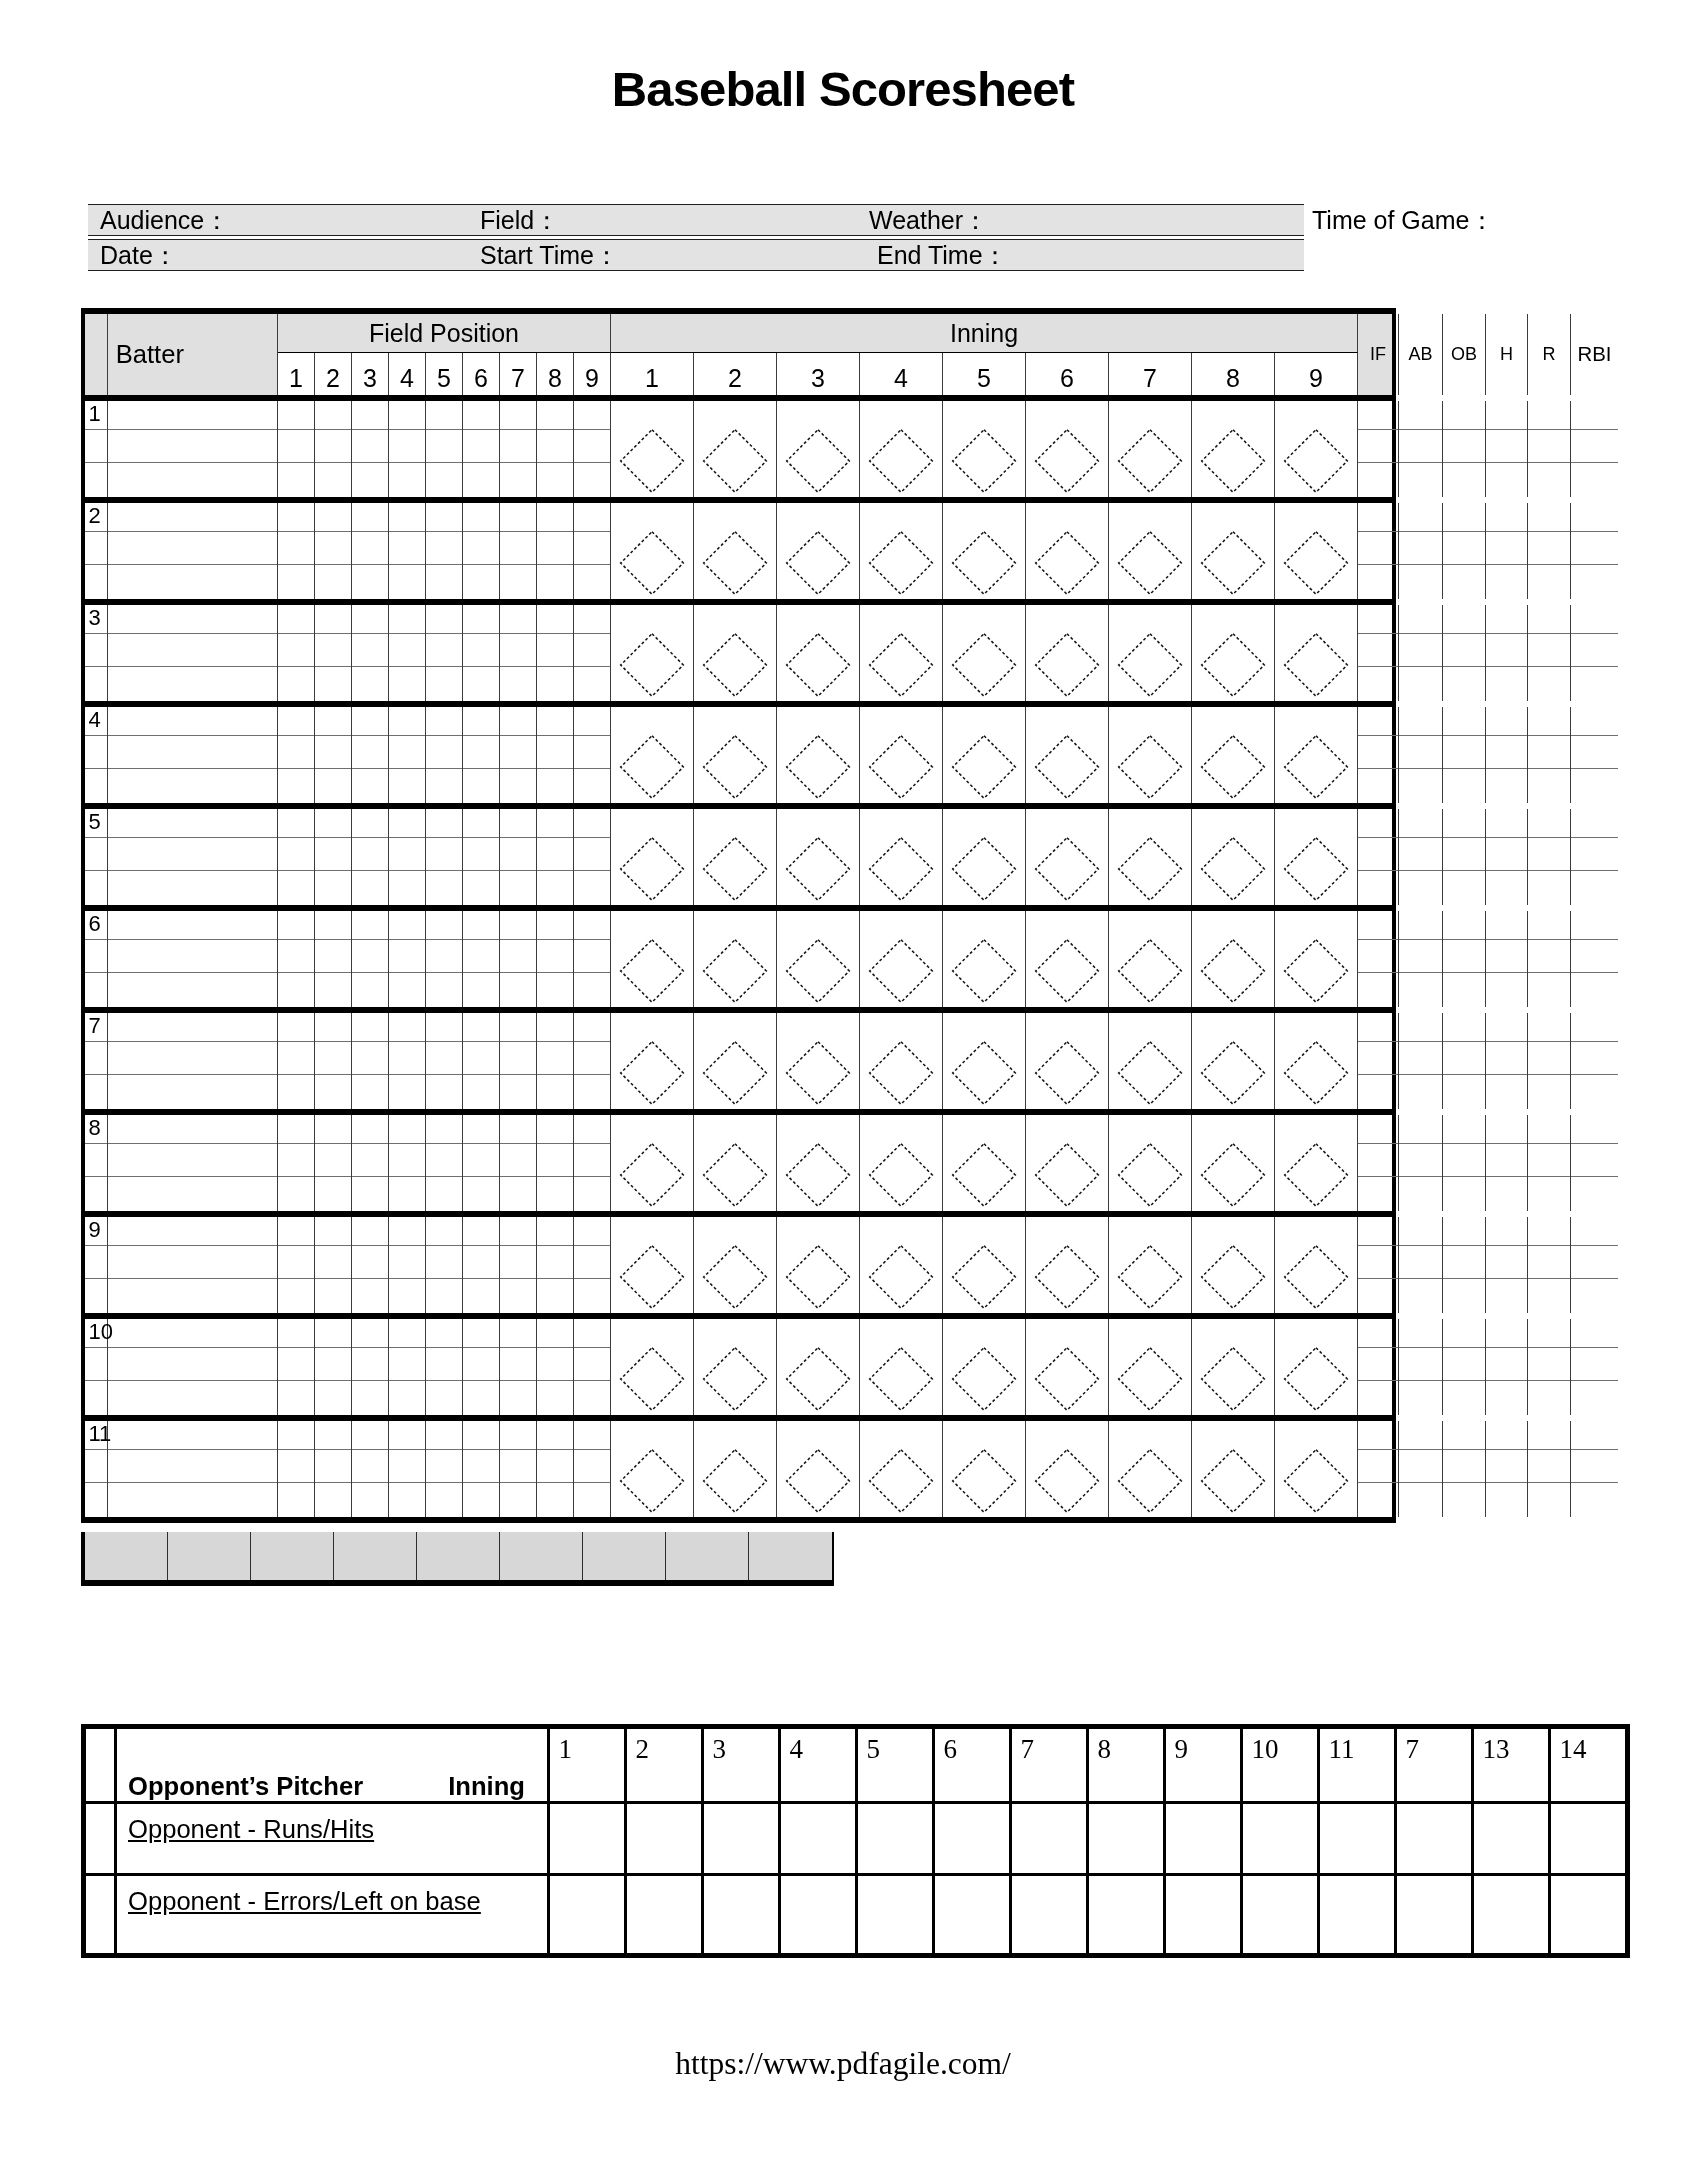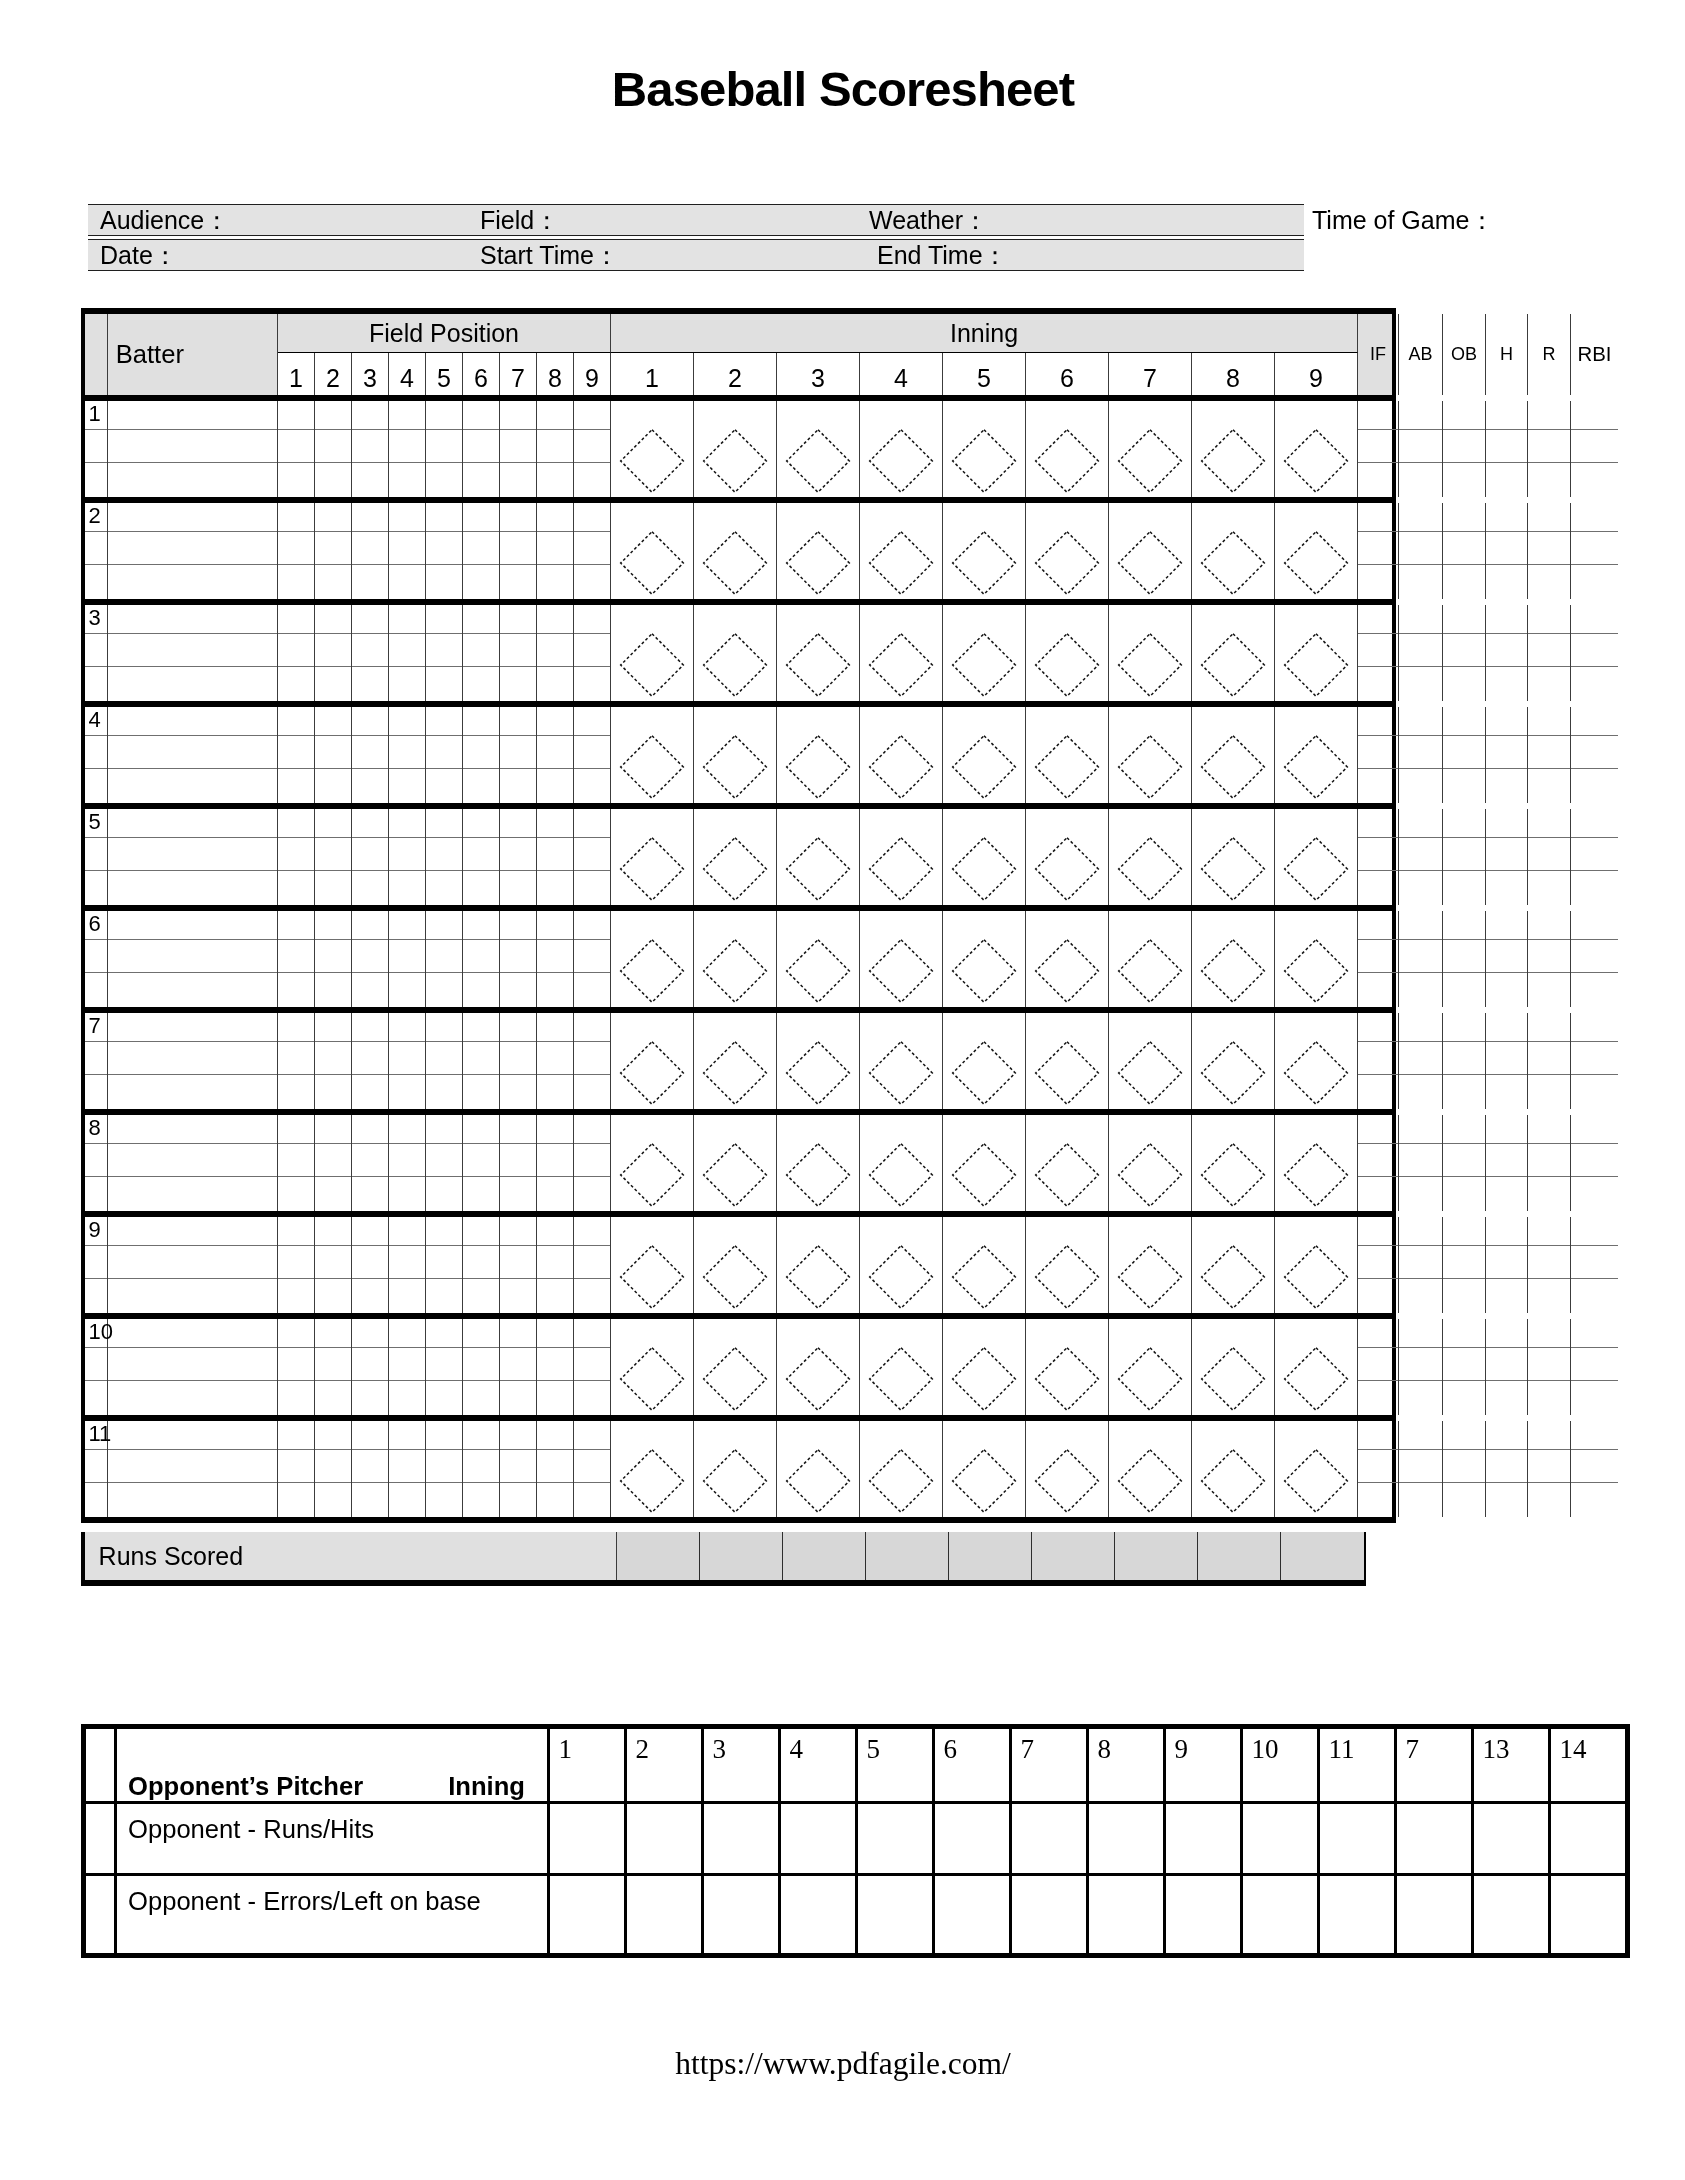--- a/index.html
+++ b/index.html
@@ -81,21 +81,21 @@
   
   .opp {
     position: absolute; left: 81px; top: 1724px;
     display: grid;
     grid-template-columns: 28px 433px repeat(14, 77px);
     grid-template-rows: 72px 72px 80px;
     border: 5.1px solid #000; background: #fff;
   }
   .oc { border-left: 3.4px solid #000; }
   .oc.oc-first { border-left: none; }
-  .oc.oc-rt { border-top: 3.4px solid #000; }
+  .oc.oc-rt { border-top: 3.4px solid #000; text-decoration: underline; }
   .oc-head {
     display: flex; justify-content: space-between; align-items: flex-end;
     padding: 7.7px 22px 0 11px; font-size: 25.6px; font-weight: bold;
   }
   .oc-num {
     font-family: "Liberation Serif", serif; font-size: 27px;
     padding: 5.1px 0 0 8.5px;
   }
   .oc-lab { font-size: 25.6px; padding: 11px 0 0 11px; }
   
@@ -1601,21 +1601,20 @@
           <div class="sub s3"></div>
         </div>
         <div class="col clast">
           <div class="sub s1"></div>
           <div class="sub s2"></div>
           <div class="sub s3"></div>
         </div>
       </div>
     </div>
   <div class="runs" id="runs">
-      <div class="runs-label">Runs Scored</div>
       <div class="runs-cell"></div>
       <div class="runs-cell"></div>
       <div class="runs-cell"></div>
       <div class="runs-cell"></div>
       <div class="runs-cell"></div>
       <div class="runs-cell"></div>
       <div class="runs-cell"></div>
       <div class="runs-cell"></div>
       <div class="runs-cell"></div>
     </div>

